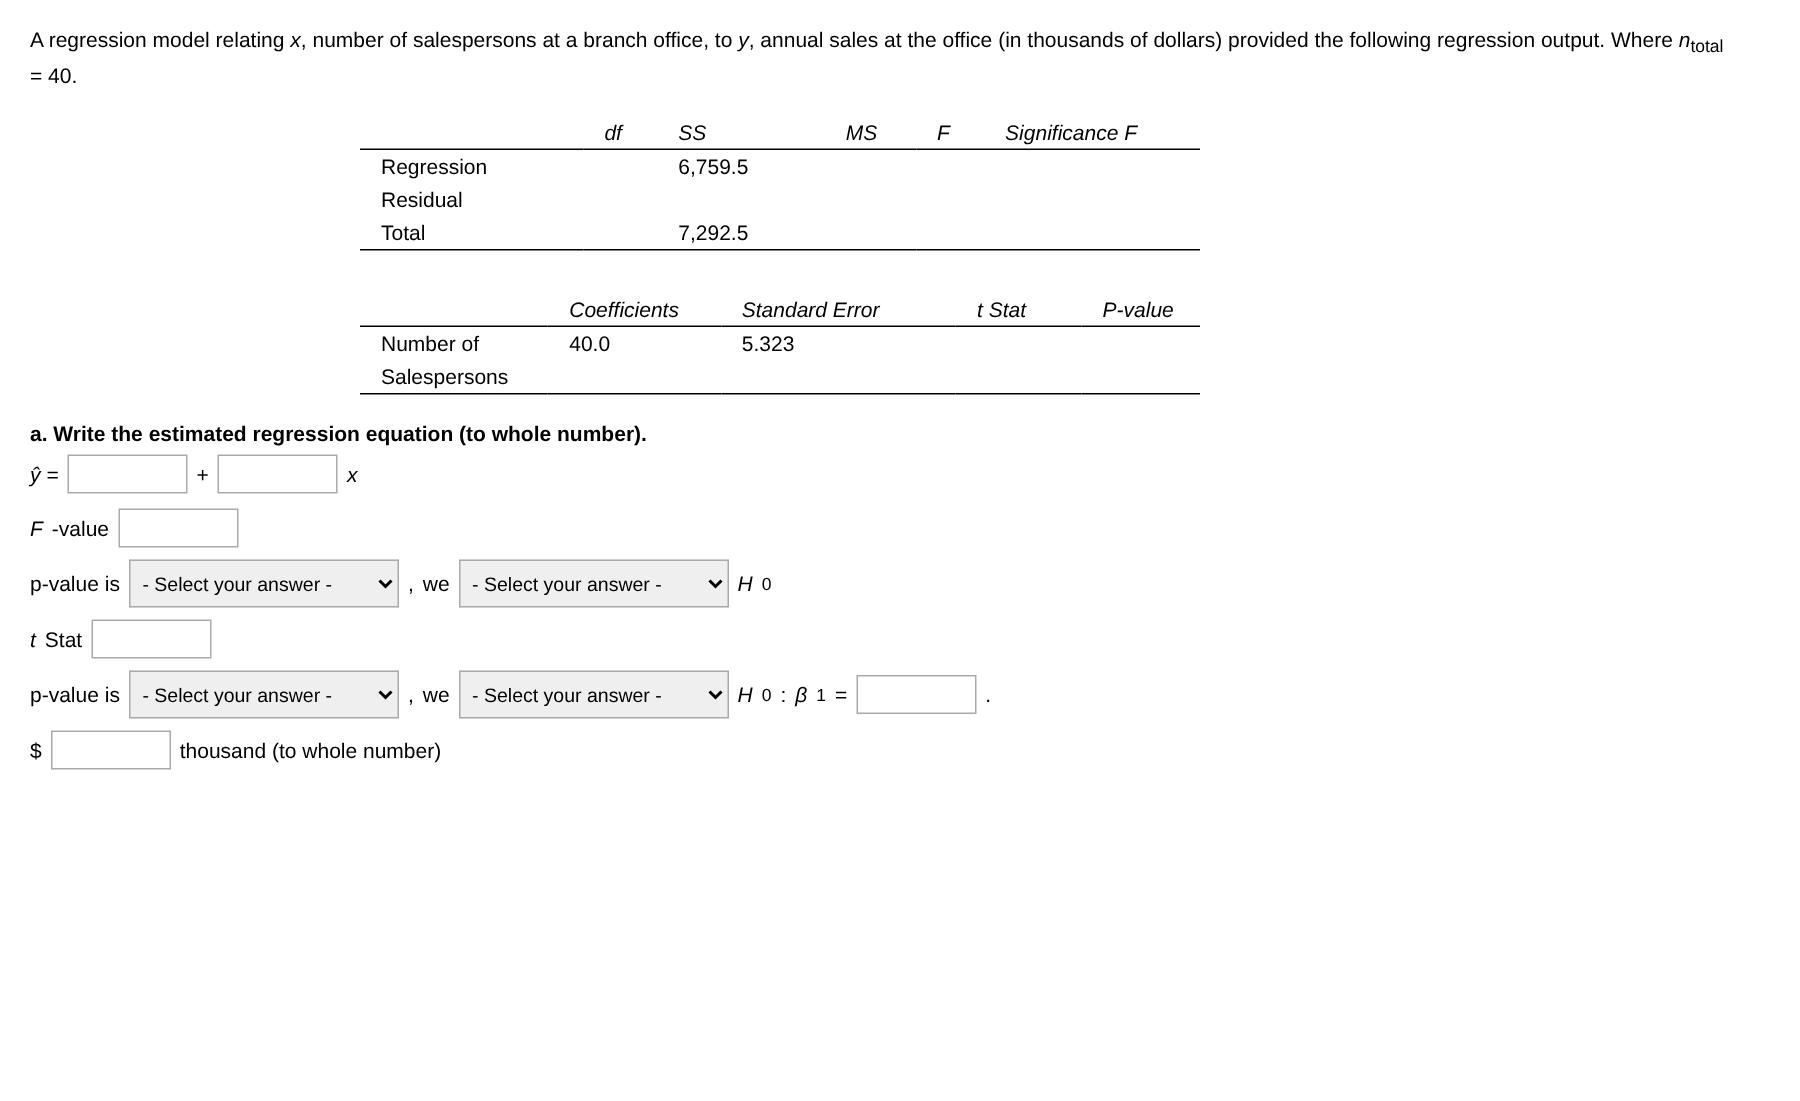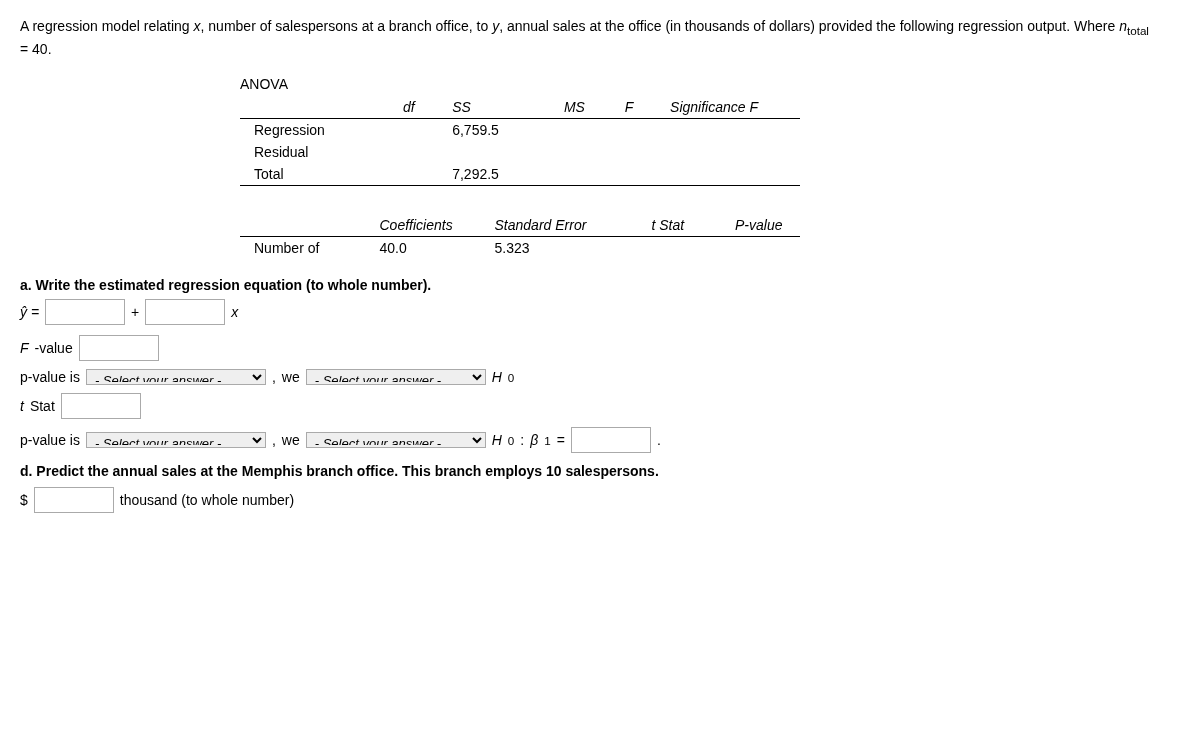--- a/index.html
+++ b/index.html
@@ -85,26 +85,25 @@
       flex-wrap: wrap;
     }
     .answer-row input[type="text"] {
       width: 80px;
       height: 26px;
       border: 1px solid #aaa;
       padding: 2px 4px;
       font-size: 14px;
     }
     select.answer-select {
-      height: 16px;
+      height: 32px;
       font-size: 13px;
       border: 1px solid #aaa;
       padding: 2px 4px;
       min-width: 180px;
-      font-style: italic;
     }
     .math {
       font-style: italic;
     }
     .dollar-row {
       display: flex;
       align-items: center;
       gap: 6px;
       margin-top: 8px;
     }
@@ -121,21 +120,20 @@
 <body>
 
 <div>
   <p class="intro-text">
     A regression model relating <span class="math">x</span>, number of salespersons at a branch office, to <span class="math">y</span>, annual sales at the office (in thousands of dollars) provided the following
     regression output. Where <span class="math">n</span><sub>total</sub> = 40.
   </p>
 </div>
 
 <div class="anova-section">
-  <div class="anova-title">ANOVA</div>
 
   <table class="anova-table">
     <thead>
       <tr class="top-border">
         <th style="min-width:120px;"></th>
         <th>df</th>
         <th style="min-width:90px;">SS</th>
         <th>MS</th>
         <th>F</th>
         <th>Significance F</th>
@@ -180,20 +178,27 @@
       </tr>
     </thead>
     <tbody>
       <tr>
         <td>Number of</td>
         <td>40.0</td>
         <td>5.323</td>
         <td></td>
         <td></td>
       </tr>
+      <tr class="bottom-border">
+        <td>Salespersons</td>
+        <td></td>
+        <td></td>
+        <td></td>
+        <td></td>
+      </tr>
     </tbody>
   </table>
 </div>
 
 <div>
   <p class="section-label">a. Write the estimated regression equation (to whole number).</p>
   <div class="equation-row">
     <span style="font-style:italic;">ŷ =</span>
     <input type="text" style="width: 80px;">
     <span>+</span>
@@ -252,21 +257,18 @@
     <span> : </span>
     <span style="font-style:italic;">β</span>
       <sub>1</sub>
     <span> = </span>
     <input type="text" style="width: 80px;">
     <span>.</span>
   </div>
 </div>
 
 <div>
-  <p class="section-label">
-    <b>d.</b> Predict the annual sales at the Memphis branch office. This branch employs <b>10</b> salespersons.
-  </p>
   <div class="dollar-row">
     <span>$</span>
     <input type="text" style="width: 80px;">
     <span>thousand (to whole number)</span>
   </div>
 </div>
 
 </body></html>

